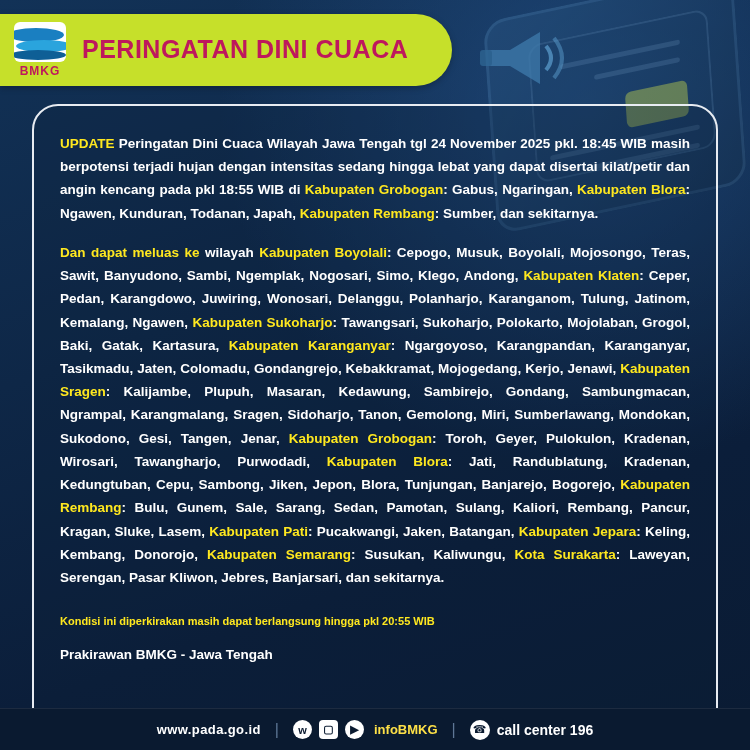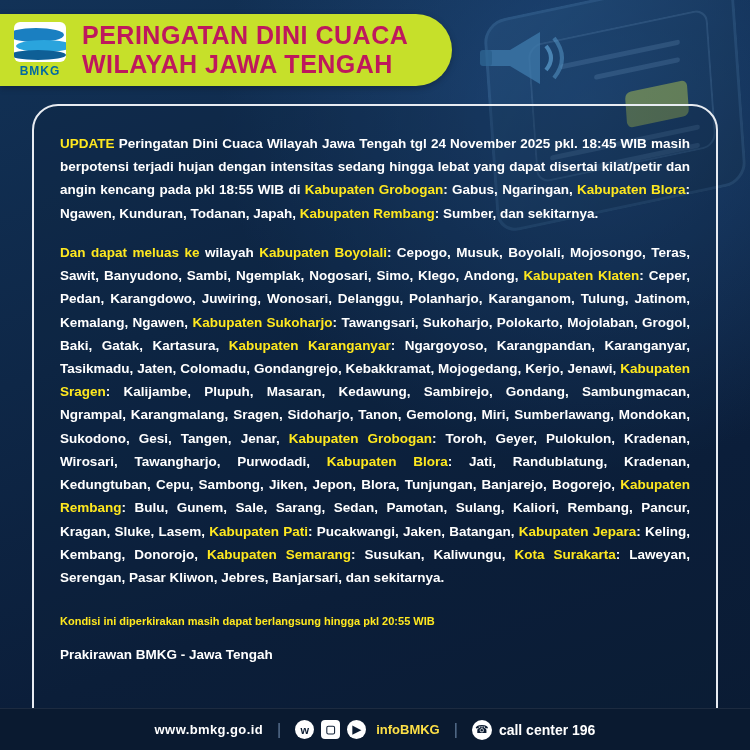--- a/index.html
+++ b/index.html
@@ -70,21 +70,21 @@
     position:relative; overflow:hidden;
     display:flex; align-items:center; justify-content:center;
   }
   .logo-emblem .wave {
     position:absolute; width:56px; height:14px; background:#1a7fc1; border-radius:50%;
   }
   .logo-emblem .w1 { top:6px; left:-6px; background:#1a7fc1; }
   .logo-emblem .w2 { top:18px; left:2px; background:#2aa4dd; height:12px; }
   .logo-emblem .w3 { top:28px; left:-4px; background:#0e5f96; height:10px; }
   .logo-text {
-    font-size:12px; font-weight:bold; color:#0369a1; letter-spacing:1px; margin-top:2px;
+    font-size:12px; font-weight:bold; color:#be185d; letter-spacing:1px; margin-top:2px;
   }
   .header-titles {
     padding-left:8px; padding-right:10px;
   }
   .header-titles .line {
     font-size:25px; font-weight:bold; color:#be185d; letter-spacing:.5px; line-height:1.18;
     white-space:nowrap;
   }
 
   
@@ -155,33 +155,32 @@
     <div class="logo-box">
       <div class="logo-emblem">
         <div class="wave w1"></div>
         <div class="wave w2"></div>
         <div class="wave w3"></div>
       </div>
       <div class="logo-text">BMKG</div>
     </div>
     <div class="header-titles">
       <div class="line">PERINGATAN DINI CUACA</div>
-      <div class="line">WILAYAH JAWA TENGAH</div>
     </div>
   </div>
 
   <div class="card">
     <p class="body-text p" id="p1"><span class="hl">UPDATE</span><span> Peringatan Dini Cuaca Wilayah Jawa Tengah tgl 24 November 2025 pkl. 18:45 WIB masih berpotensi terjadi hujan dengan intensitas sedang hingga lebat yang dapat disertai kilat/petir dan angin kencang pada pkl 18:55 WIB di </span><span class="hl">Kabupaten Grobogan</span><span>: Gabus, Ngaringan, </span><span class="hl">Kabupaten Blora</span><span>: Ngawen, Kunduran, Todanan, Japah, </span><span class="hl">Kabupaten Rembang</span><span>: Sumber, dan sekitarnya.</span></p>
     <p class="body-text p tail" id="p2"><span class="hl">Dan dapat meluas ke</span><span> wilayah </span><span class="hl">Kabupaten Boyolali</span><span>: Cepogo, Musuk, Boyolali, Mojosongo, Teras, Sawit, Banyudono, Sambi, Ngemplak, Nogosari, Simo, Klego, Andong, </span><span class="hl">Kabupaten Klaten</span><span>: Ceper, Pedan, Karangdowo, Juwiring, Wonosari, Delanggu, Polanharjo, Karanganom, Tulung, Jatinom, Kemalang, Ngawen, </span><span class="hl">Kabupaten Sukoharjo</span><span>: Tawangsari, Sukoharjo, Polokarto, Mojolaban, Grogol, Baki, Gatak, Kartasura, </span><span class="hl">Kabupaten Karanganyar</span><span>: Ngargoyoso, Karangpandan, Karanganyar, Tasikmadu, Jaten, Colomadu, Gondangrejo, Kebakkramat, Mojogedang, Kerjo, Jenawi, </span><span class="hl">Kabupaten Sragen</span><span>: Kalijambe, Plupuh, Masaran, Kedawung, Sambirejo, Gondang, Sambungmacan, Ngrampal, Karangmalang, Sragen, Sidoharjo, Tanon, Gemolong, Miri, Sumberlawang, Mondokan, Sukodono, Gesi, Tangen, Jenar, </span><span class="hl">Kabupaten Grobogan</span><span>: Toroh, Geyer, Pulokulon, Kradenan, Wirosari, Tawangharjo, Purwodadi, </span><span class="hl">Kabupaten Blora</span><span>: Jati, Randublatung, Kradenan, Kedungtuban, Cepu, Sambong, Jiken, Jepon, Blora, Tunjungan, Banjarejo, Bogorejo, </span><span class="hl">Kabupaten Rembang</span><span>: Bulu, Gunem, Sale, Sarang, Sedan, Pamotan, Sulang, Kaliori, Rembang, Pancur, Kragan, Sluke, Lasem, </span><span class="hl">Kabupaten Pati</span><span>: Pucakwangi, Jaken, Batangan, </span><span class="hl">Kabupaten Jepara</span><span>: Keling, Kembang, Donorojo, </span><span class="hl">Kabupaten Semarang</span><span>: Susukan, Kaliwungu, </span><span class="hl">Kota Surakarta</span><span>: Laweyan, Serengan, Pasar Kliwon, Jebres, Banjarsari, dan sekitarnya.</span></p>
     <p class="note">Kondisi ini diperkirakan masih dapat berlangsung hingga pkl 20:55 WIB</p>
     <p class="sign">Prakirawan BMKG - Jawa Tengah</p>
   </div>
 
   <div class="footer">
-    <span class="site">www.bmkg.go.id</span>
+    <span class="site">www.pada.go.id</span>
     <span class="sep">|</span>
     <span class="socials">
       <span class="sico circle">w</span>
       <span class="sico">▢</span>
       <span class="sico circle">▶</span>
       <span class="handle">infoBMKG</span>
     </span>
     <span class="sep">|</span>
     <span class="call">
       <span class="phone-ico">☎</span>

